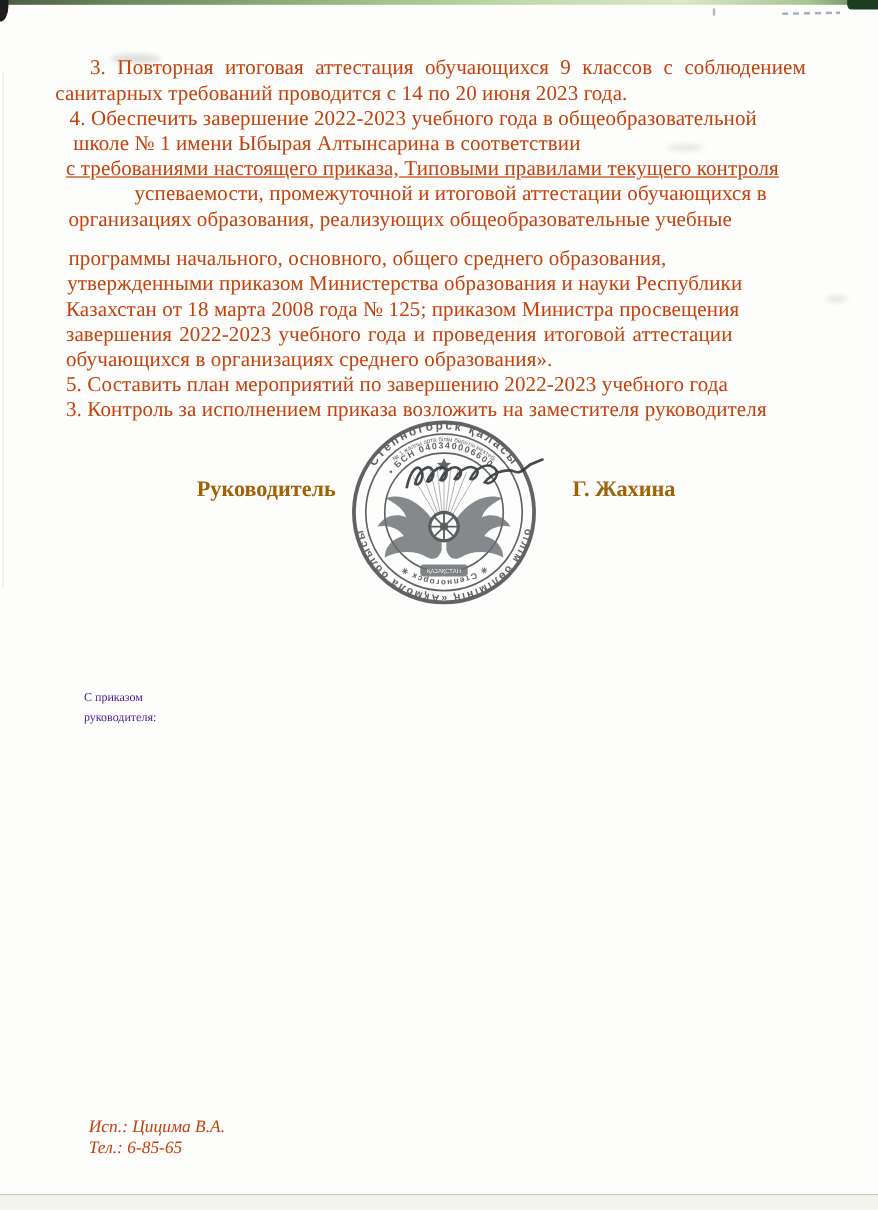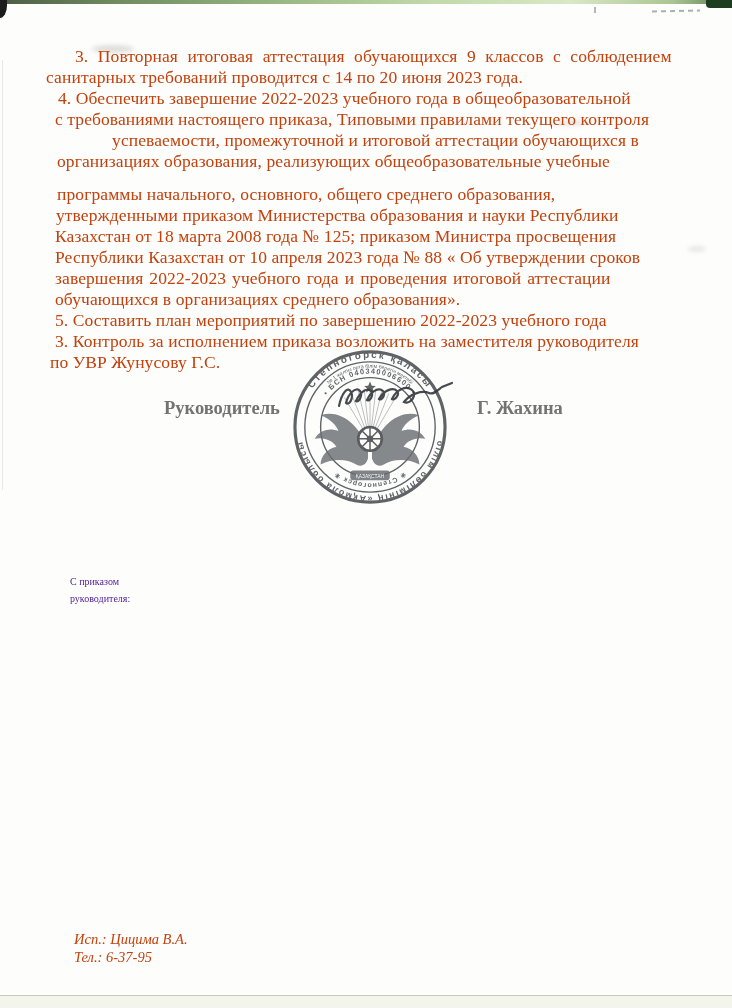--- a/index.html
+++ b/index.html
@@ -20,21 +20,21 @@
   .smudge{position:absolute;background:#dededa;border-radius:50%;filter:blur(2px);}
   .smudge.s1{left:92px;top:45px;width:42px;height:8px;}
   .smudge.s2{left:556px;top:120px;width:30px;height:6px;opacity:.7;}
   .smudge.s3{left:688px;top:246px;width:18px;height:6px;opacity:.7;}
 
   
   .body-text{position:absolute;left:46px;top:46px;width:648px;font-size:17.5px;line-height:21px;
     letter-spacing:.1px;color:#c2410c;}
   .body-text .line{white-space:nowrap;}
 
-  .sig-row{position:absolute;left:0;top:398px;width:732px;height:24px;font-weight:bold;font-size:18.5px;color:#737373;}
+  .sig-row{position:absolute;left:0;top:398px;width:732px;height:24px;font-weight:bold;font-size:18.5px;color:#a16207;}
   .sig-role{position:absolute;left:164px;top:0;}
   .sig-name{position:absolute;left:477px;top:0;}
 
   .stamp{position:absolute;left:291px;top:348px;width:158px;height:158px;opacity:.88;}
   .signature{position:absolute;left:336px;top:376px;width:120px;height:42px;}
 
   .ack{position:absolute;left:70px;top:573px;font-size:10px;line-height:17px;color:#4c1d95;}
   .footer{position:absolute;left:74px;top:931px;font-size:14.5px;line-height:17.5px;font-style:italic;color:#c2410c;}
 </style>
 </head>
@@ -50,32 +50,31 @@
   <div class="smudge s1"></div>
   <div class="smudge s2"></div>
   <div class="smudge s3"></div>
   <div class="left-line"></div>
   <div class="edge-bottom"></div>
 
   <div class="body-text">
       <div class="line" style="text-indent: 29px; word-spacing: 5px;">3. Повторная итоговая аттестация обучающихся 9 классов с соблюдением</div>
       <div class="line">санитарных требований проводится с 14 по 20 июня 2023 года.</div>
       <div class="line" style="text-indent: 12px;">4. Обеспечить завершение 2022-2023 учебного года в общеобразовательной</div>
-      <div class="line" style="text-indent: 9px;">с требованиями настоящего приказа, Типовыми правилами текущего контроля</div>
+      <div class="line" style="text-indent: 15px;">школе № 1 имени Ыбырая Алтынсарина в соответствии</div>
+      <div class="line" style="text-indent: 9px; text-decoration: underline;">с требованиями настоящего приказа, Типовыми правилами текущего контроля</div>
       <div class="line" style="text-indent: 11px; text-align: center;">успеваемости, промежуточной и итоговой аттестации обучающихся в</div>
       <div class="line" style="text-indent: 11px;">организациях образования, реализующих общеобразовательные учебные</div>
       <div class="line" style="text-indent: 11px; margin-top: 12px;">программы начального, основного, общего среднего образования,</div>
       <div class="line" style="text-indent: 10px;">утвержденными приказом Министерства образования и науки Республики</div>
       <div class="line" style="text-indent: 9px;">Казахстан от 18 марта 2008 года № 125; приказом Министра просвещения</div>
-      <div class="line" style="text-indent: 9px;">Республики Казахстан от 10 апреля 2023 года № 88 « Об утверждении сроков</div>
       <div class="line" style="text-indent: 9px; word-spacing: 1.5px;">завершения 2022-2023 учебного года и проведения итоговой аттестации</div>
       <div class="line" style="text-indent: 9px;">обучающихся в организациях среднего образования».</div>
       <div class="line" style="text-indent: 9px;">5. Составить план мероприятий по завершению 2022-2023 учебного года</div>
       <div class="line" style="text-indent: 9px;">3. Контроль за исполнением приказа возложить на заместителя руководителя</div>
-      <div class="line" style="text-indent: 4px;">по УВР Жунусову Г.С.</div>
     </div>
 
   <div class="sig-row">
     <span class="sig-role">Руководитель</span>
     <span class="sig-name">Г. Жахина</span>
   </div>
 
   <svg class="stamp" viewBox="0 0 160 160" fill="none">
     <g stroke="#4a4e52">
       <circle cx="80" cy="80" r="76" stroke-width="3.2"></circle>
@@ -145,16 +144,16 @@
          C74,18 86,14 93,17 C97,19 101,15 106,11 L116,7"></path>
   </svg>
 
   <div class="ack">
     <div>С приказом</div>
     <div>руководителя:</div>
   </div>
 
   <div class="footer">
     <div>Исп.: Цицима В.А.</div>
-    <div>Тел.: 6-37-95</div>
+    <div>Тел.: 6-85-65</div>
   </div>
 
 </div>
 
 </body></html>

